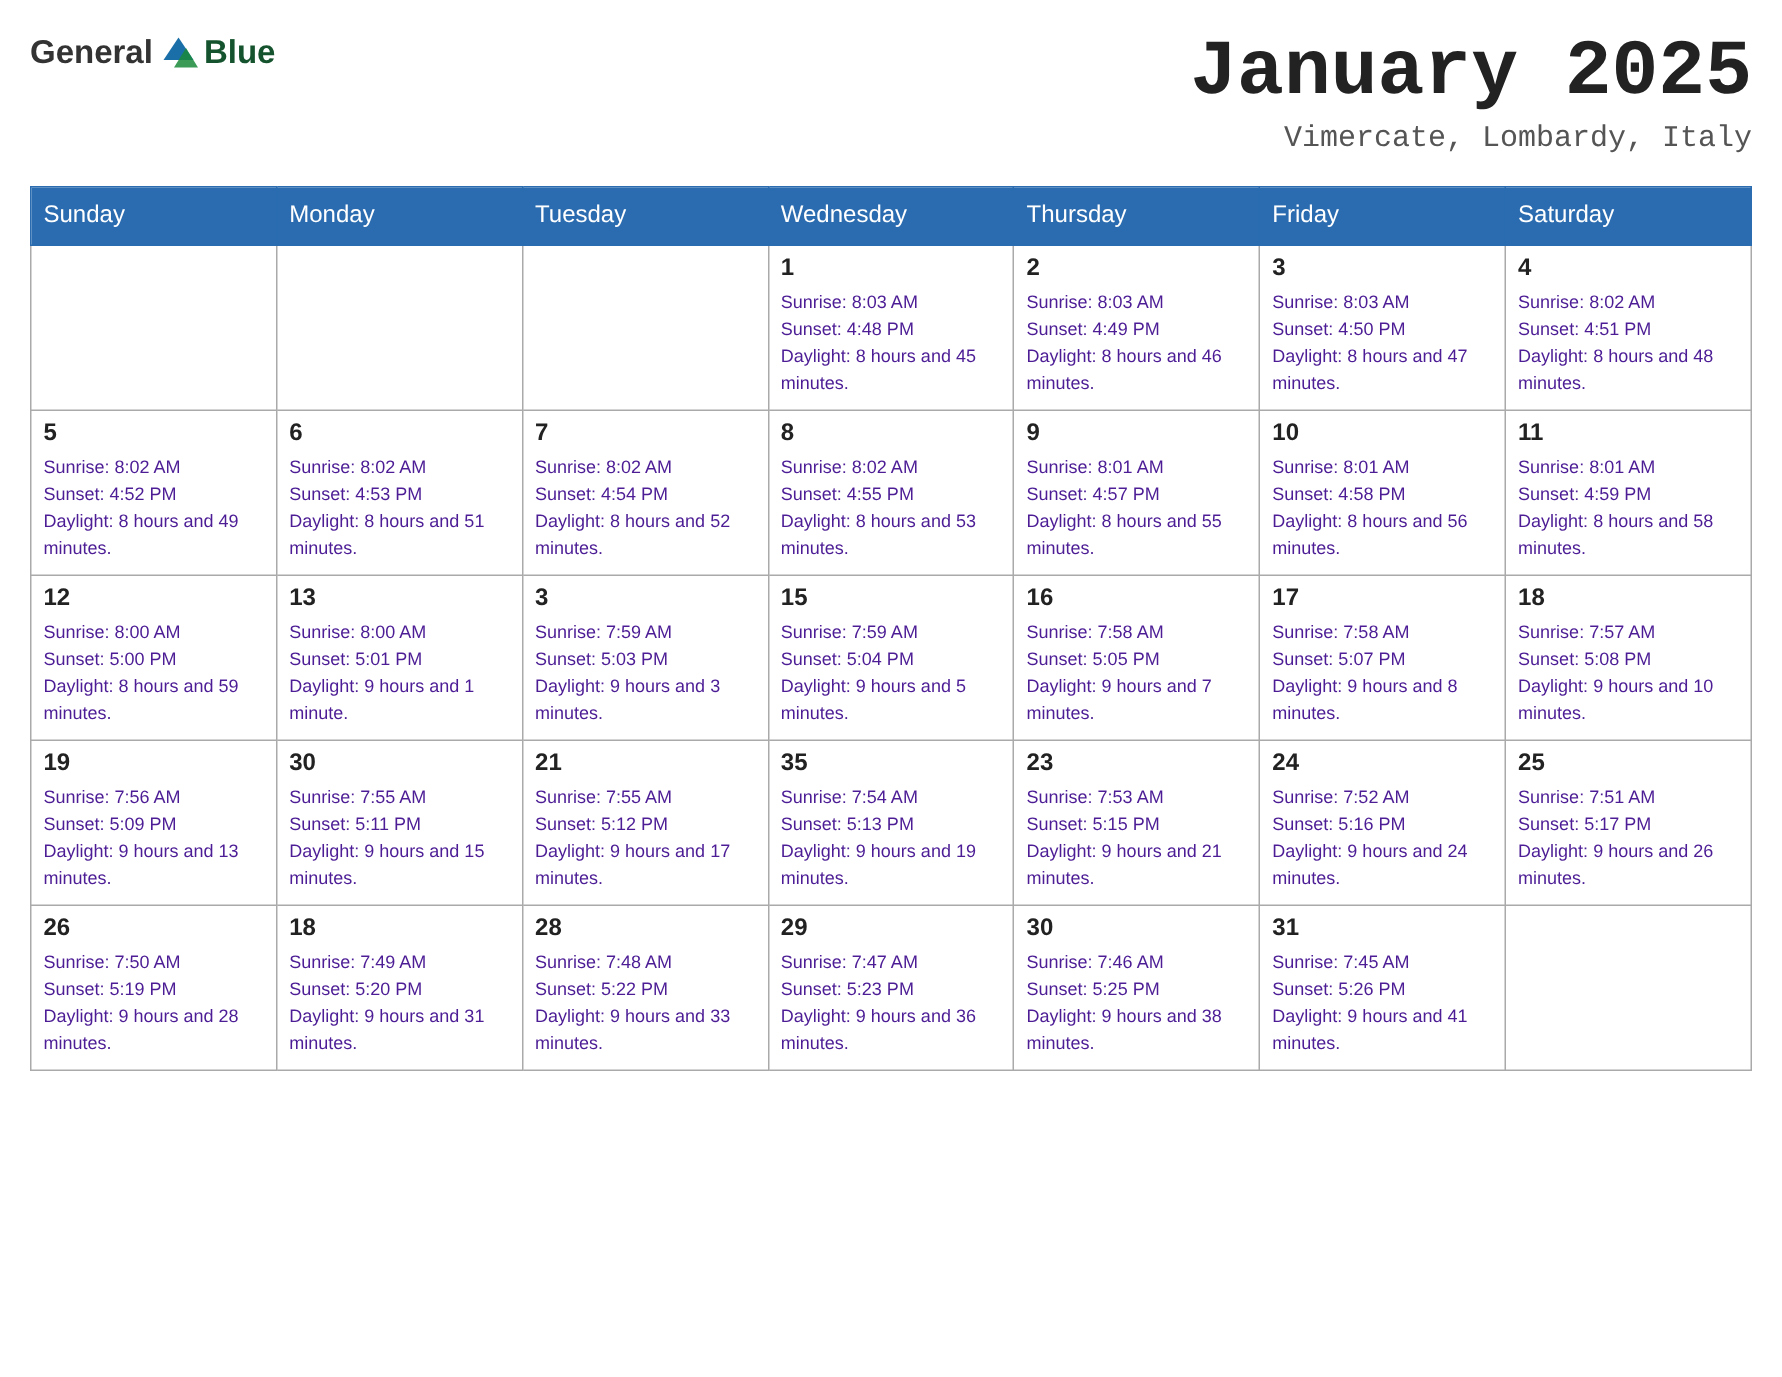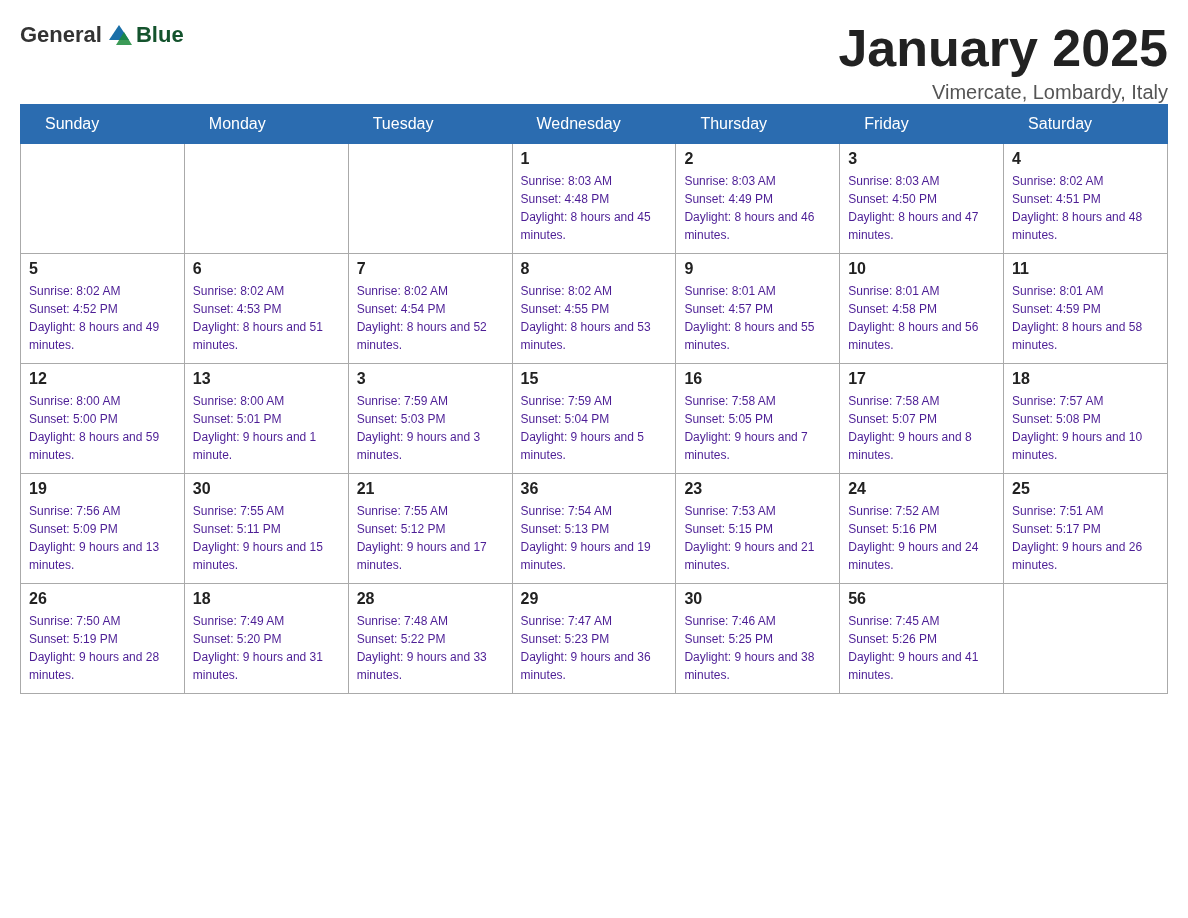--- a/index.html
+++ b/index.html
@@ -7,60 +7,62 @@
       font-family: Arial, sans-serif;
       background: #fff;
       padding: 20px;
       width: 1188px;
       min-height: 918px;
     }
     .header {
       display: flex;
       justify-content: space-between;
       align-items: flex-start;
+      margin-bottom: 20px;
     }
     .logo {
       display: flex;
       align-items: center;
       font-size: 22px;
       font-weight: bold;
     }
     .logo-general {
       color: #333;
     }
     .logo-blue {
       color: #14532d;
     }
     .logo-icon {
       width: 30px;
       height: 30px;
       margin: 0 2px;
     }
     .title-block {
       text-align: right;
+      font-family: Liberation Mono, monospace;
     }
     .month-title {
       font-size: 52px;
       font-weight: bold;
       color: #222;
       line-height: 1.1;
     }
     .location {
       font-size: 20px;
       color: #555;
       margin-top: 4px;
     }
     .calendar {
       width: 100%;
       border-collapse: collapse;
     }
     .calendar th {
       background-color: #2b6cb0;
       color: #fff;
-      padding: 10px 24px;
+      padding: 10px 8px;
       text-align: left;
       font-size: 16px;
       font-weight: normal;
       border: 1px solid #2b6cb0;
     }
     .calendar td {
       border: 1px solid #aaa;
       vertical-align: top;
       padding: 6px 8px;
       width: calc(100%/7);
@@ -203,21 +205,21 @@
         </td>
         <td>
           <div class="day-number">30</div>
           <div class="day-info">Sunrise: 7:55 AM<br>Sunset: 5:11 PM<br>Daylight: 9 hours and 15 minutes.</div>
         </td>
         <td>
           <div class="day-number">21</div>
           <div class="day-info">Sunrise: 7:55 AM<br>Sunset: 5:12 PM<br>Daylight: 9 hours and 17 minutes.</div>
         </td>
         <td>
-          <div class="day-number">36</div>
+          <div class="day-number">35</div>
           <div class="day-info">Sunrise: 7:54 AM<br>Sunset: 5:13 PM<br>Daylight: 9 hours and 19 minutes.</div>
         </td>
         <td>
           <div class="day-number">23</div>
           <div class="day-info">Sunrise: 7:53 AM<br>Sunset: 5:15 PM<br>Daylight: 9 hours and 21 minutes.</div>
         </td>
         <td>
           <div class="day-number">24</div>
           <div class="day-info">Sunrise: 7:52 AM<br>Sunset: 5:16 PM<br>Daylight: 9 hours and 24 minutes.</div>
         </td>
@@ -241,19 +243,19 @@
         </td>
         <td>
           <div class="day-number">29</div>
           <div class="day-info">Sunrise: 7:47 AM<br>Sunset: 5:23 PM<br>Daylight: 9 hours and 36 minutes.</div>
         </td>
         <td>
           <div class="day-number">30</div>
           <div class="day-info">Sunrise: 7:46 AM<br>Sunset: 5:25 PM<br>Daylight: 9 hours and 38 minutes.</div>
         </td>
         <td>
-          <div class="day-number">56</div>
+          <div class="day-number">31</div>
           <div class="day-info">Sunrise: 7:45 AM<br>Sunset: 5:26 PM<br>Daylight: 9 hours and 41 minutes.</div>
         </td>
         <td class="empty-cell"></td>
       </tr>
     </tbody>
 </table>
 
 </body></html>

